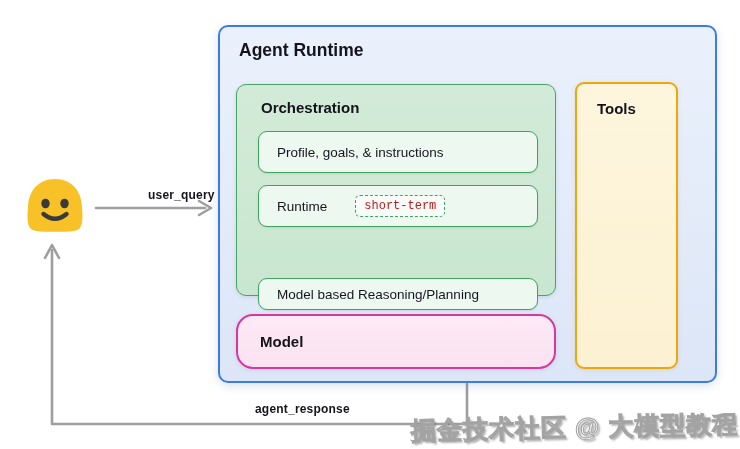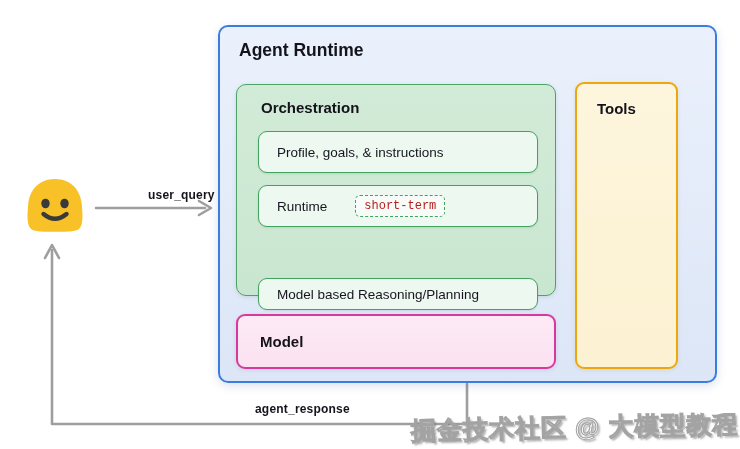--- a/index.html
+++ b/index.html
@@ -118,21 +118,21 @@
   .chip:last-child { margin-right: 0; }
 
   
   .model-box {
     position: absolute;
     left: 16px; top: 287px;
     width: 320px; height: 55px;
     box-sizing: border-box;
     background: linear-gradient(180deg, #fde9f5 0%, #fbe2f1 100%);
     border: 2px solid #d6399c;
-    border-radius: 9px;
+    border-radius: 17px;
     display: flex;
     align-items: center;
     box-shadow: 0 1px 4px rgba(150, 40, 100, 0.14);
   }
   .model-title {
     margin-left: 22px;
     font-size: 15px;
     font-weight: 600;
     color: #14131b;
   }

